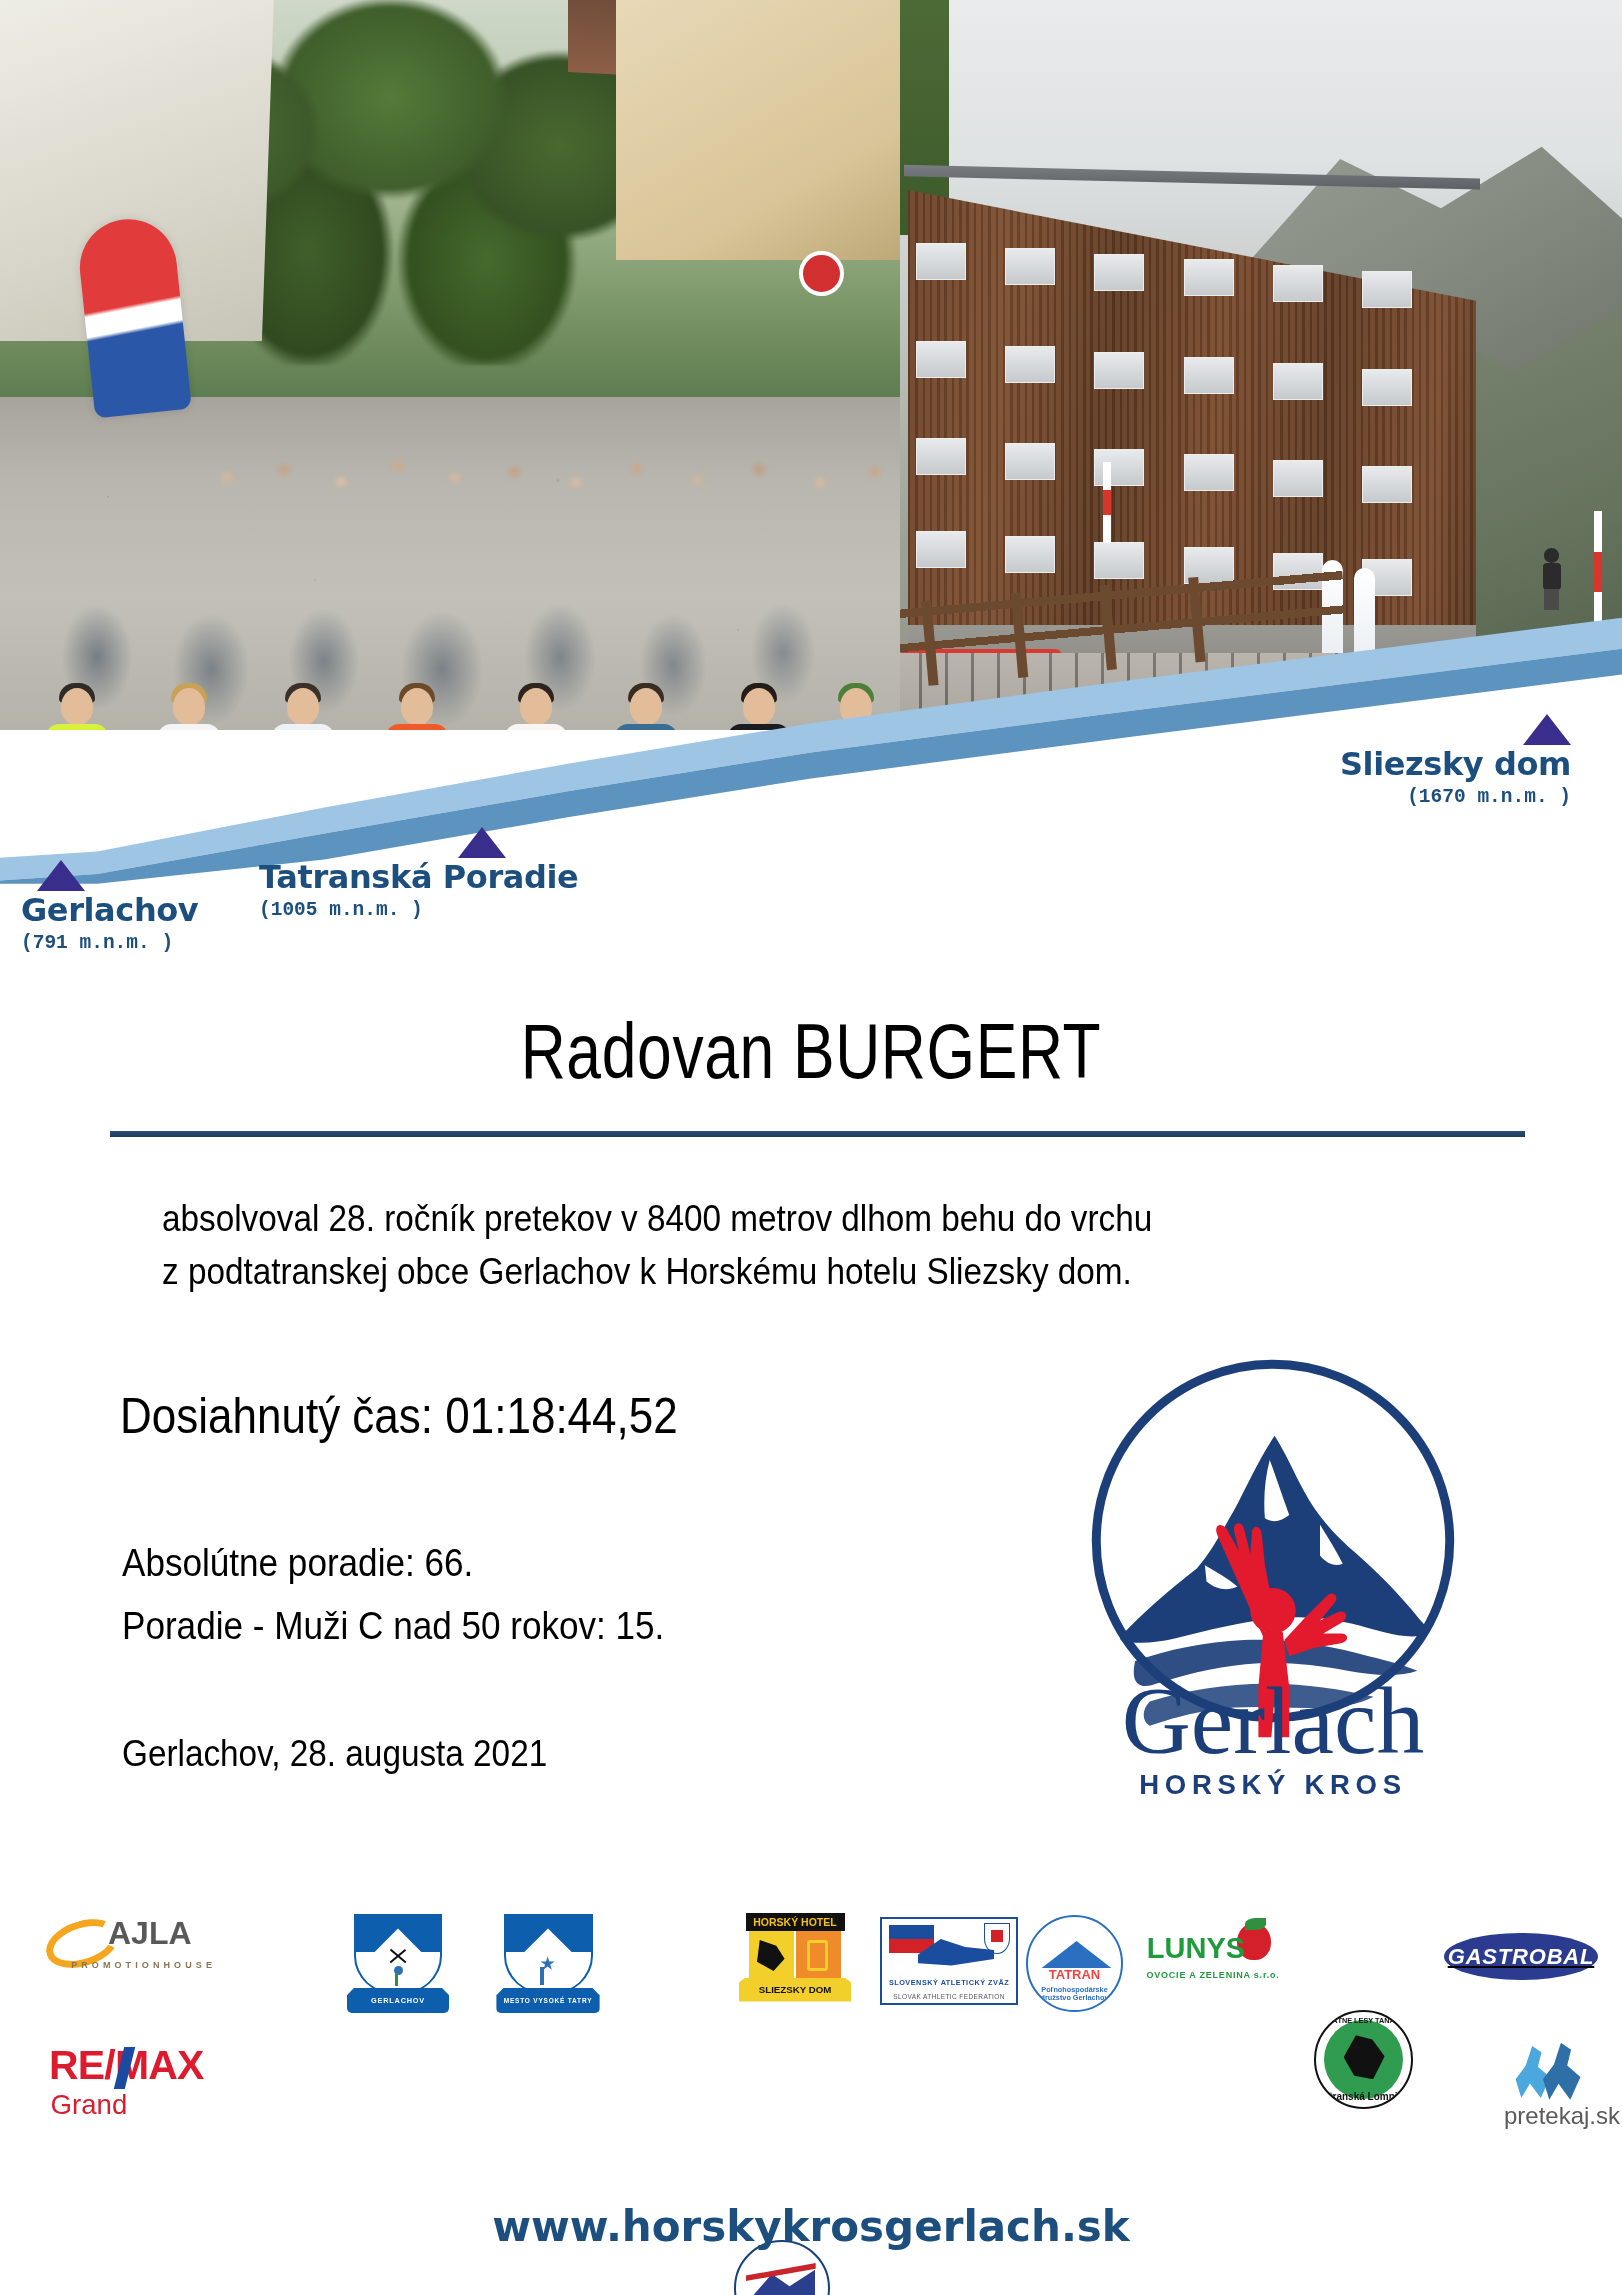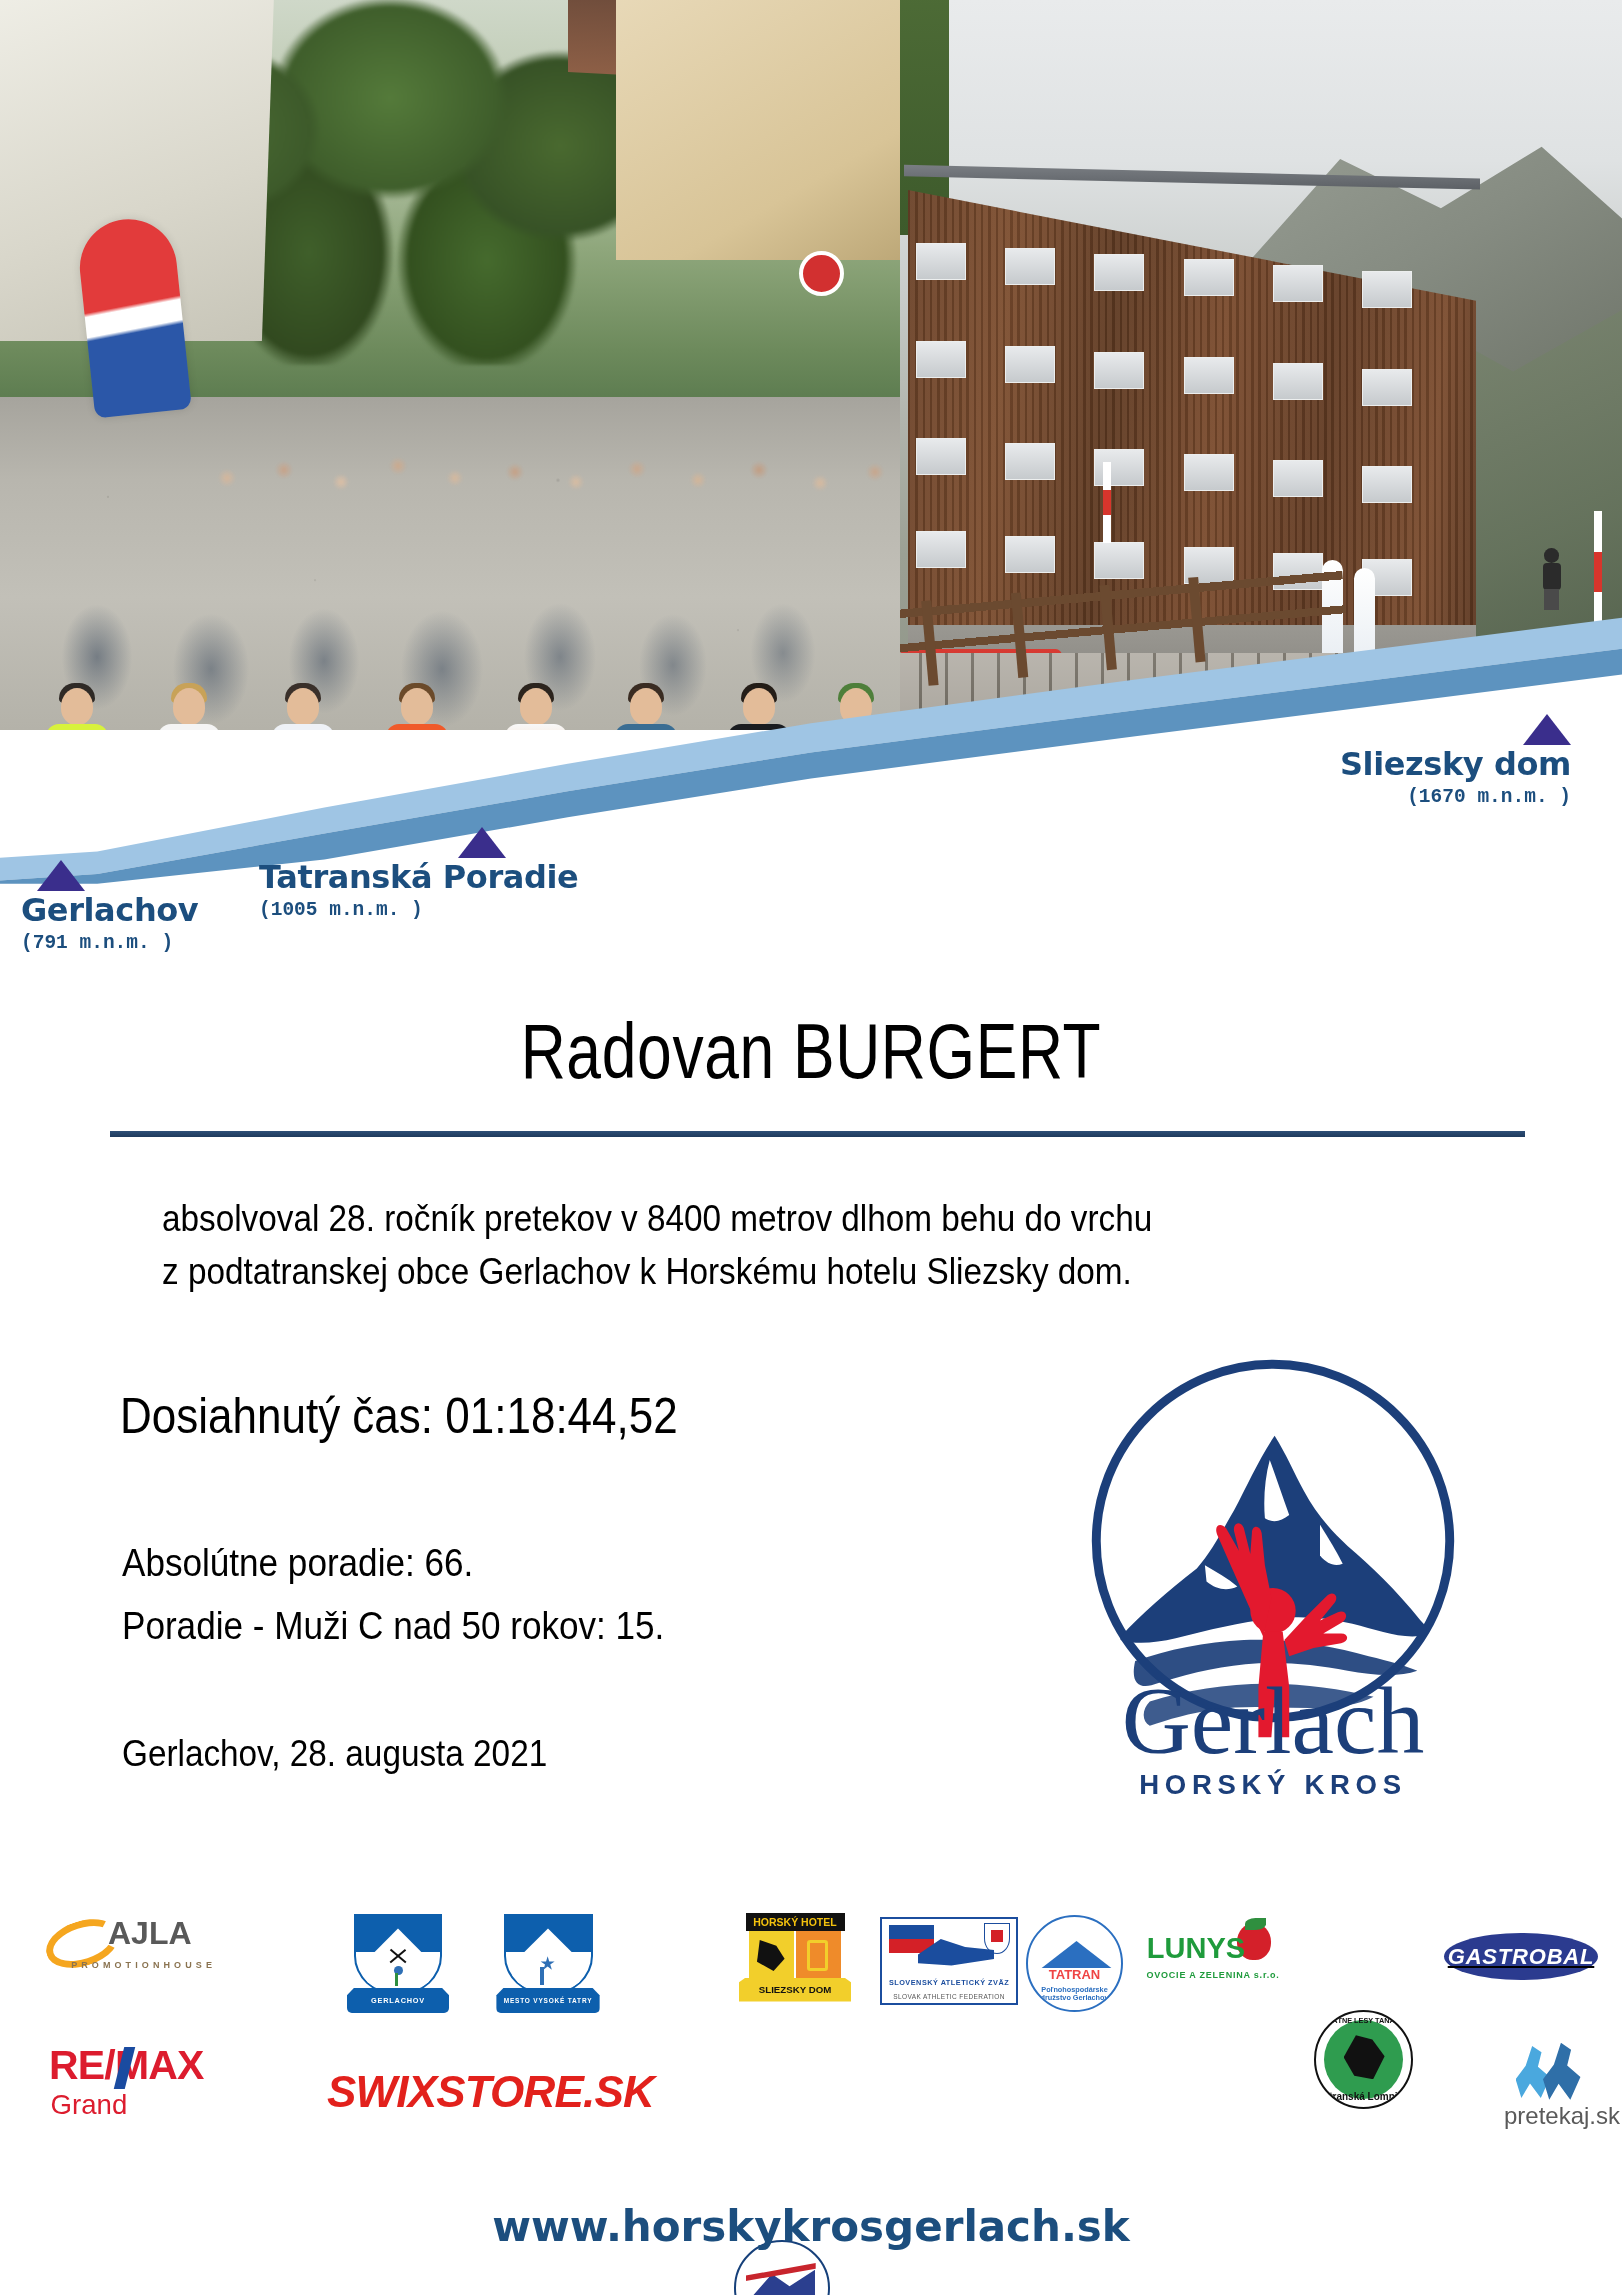--- a/index.html
+++ b/index.html
@@ -641,23 +641,20 @@
   </div>
 
   <div class="sp" style="left:49px;top:134px;width:195px;height:89px;">
     <div style="position:relative;width:100%;height:100%;">
       <div class="sp-txt" style="position:absolute;left:0;top:0;font-size:41px;font-weight:bold;color:#dc1c2e;letter-spacing:-0.8px;">RE/MAX</div>
       <div style="position:absolute;left:70px;top:3.2px;width:10.5px;height:42px;background:#1a4ba0;transform:skewX(-14deg);"></div>
       <div class="sp-txt" style="position:absolute;left:1.6px;top:47px;font-size:27.6px;color:#dc1c2e;">Grand</div>
     </div>
   </div>
 
-  <div class="sp" style="left:312px;top:154px;width:357px;height:57px;">
-    <div class="sp-txt" style="font-size:44px;font-weight:bold;font-style:italic;color:#e2211c;letter-spacing:-0.8px;">SWIXSTORE.SK</div>
-  </div>
 
   <div class="sp seal" style="left:734px;top:134px;width:96px;height:96px;">
     <div style="position:relative;width:100%;height:100%;">
       <div style="position:absolute;left:11.4px;top:24px;width:68px;height:36px;background:#2b3f8f;
                   clip-path:polygon(0 100%,36% 22%,62% 56%,100% 10%,100% 100%);"></div>
       <div style="position:absolute;left:9.7px;top:21px;width:70px;height:18px;background:#c8252d;
                   clip-path:polygon(0 70%,100% 0,100% 32%,0 100%);"></div>
 
     </div>
   </div>

